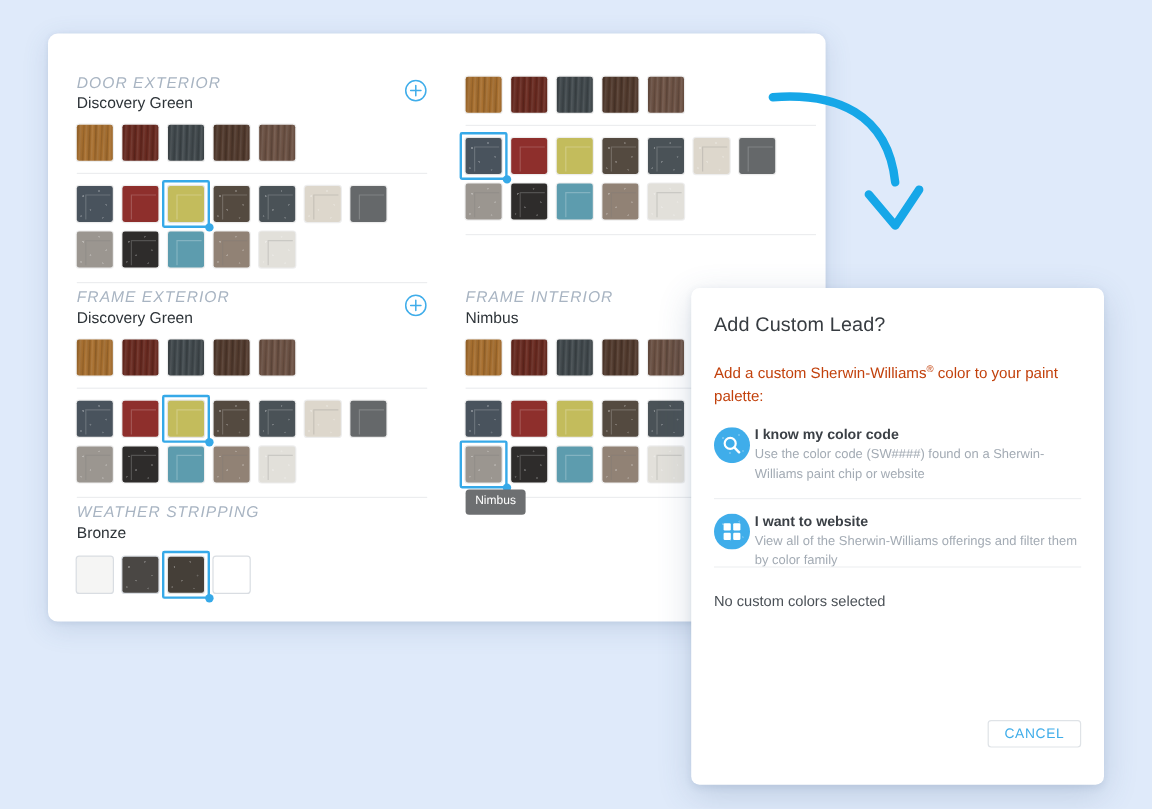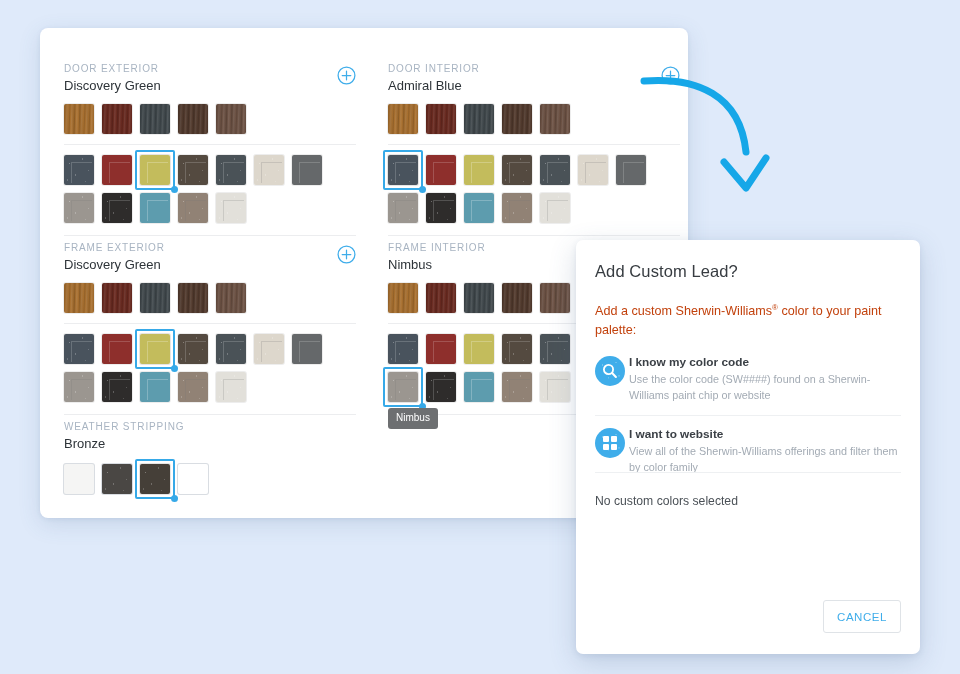--- a/index.html
+++ b/index.html
@@ -23,23 +23,24 @@
     box-shadow: 0 6px 22px rgba(70,100,140,0.16), 0 1px 4px rgba(70,100,140,0.10);
     overflow: hidden;
   }
   .col { position: absolute; top: 0; }
   .col-left  { left: 0;     width: 324px; }
   .col-right { left: 324px; width: 324px; }
 
   .section { position: absolute; left: 24px; width: 292px; }
   .sec-head { position: relative; height: 40px; }
   .sec-label {
-    font-size: 10px; letter-spacing: 0.85px;
+    font-size: 13px; letter-spacing: 0.85px;
     color: #a8b4c2; font-weight: 400; text-transform: uppercase;
     line-height: 13px;
+    font-style: italic;
   }
   .sec-value {
     font-size: 13px; color: #2d3338; margin-top: 3px; line-height: 16px;
   }
   .plus-btn {
     position: absolute; right: 0; top: 4px;
     width: 19px; height: 19px; cursor: pointer;
   }
   .plus-btn svg { display: block; }
 
@@ -180,21 +181,21 @@
     font-size: 12.2px; color: #4b5157;
   }
   .notes { position: absolute; left: 22px; top: 306px; }
   .note { font-size: 10.6px; color: #ea6a5c; line-height: 16px; }
 
   .modal-footer {
     position: absolute; left: 0; right: 0; bottom: 0; height: 66px;
   }
   .cancel-btn {
     position: absolute; right: 19px; top: 12px;
-    min-width: 66px; height: 33px;
+    min-width: 66px; height: 23px;
     border: 1px solid #dfe3e7; border-radius: 3px;
     background: #fff; color: #3fadea;
     font-size: 11.5px; letter-spacing: 0.55px;
     display: flex; align-items: center; justify-content: center;
     padding: 0 13px; cursor: pointer;
     font-family: "Liberation Sans", sans-serif;
   }
 </style>
 </head>
 <body>
@@ -394,30 +395,20 @@
               <div class="sw plain" style="background:#ffffff"></div>
             </div>
         </div>
       </div>
 
     </div>
 
     <div class="col col-right">
 
       <div class="section" style="top:34px;">
-        <div class="sec-head">
-          <div class="sec-label">DOOR INTERIOR</div>
-          <div class="sec-value">Admiral Blue</div>
-          <div class="plus-btn">
-            <svg width="19" height="19" viewBox="0 0 19 19">
-              <circle cx="9.5" cy="9.5" r="8.4" fill="none" stroke="#3fadea" stroke-width="1.25"></circle>
-              <path d="M9.5 5.2v8.6M5.2 9.5h8.6" stroke="#3fadea" stroke-width="1.25" stroke-linecap="round"></path>
-            </svg>
-          </div>
-        </div>
         <div class="row r1">
           <div class="sw-wrap">
               <div class="sw wood" style="background:#a9702f">
                 <div class="grain"></div>
               </div>
             </div>
           <div class="sw-wrap">
               <div class="sw wood" style="background:#6a2a20">
                 <div class="grain"></div>
               </div>

